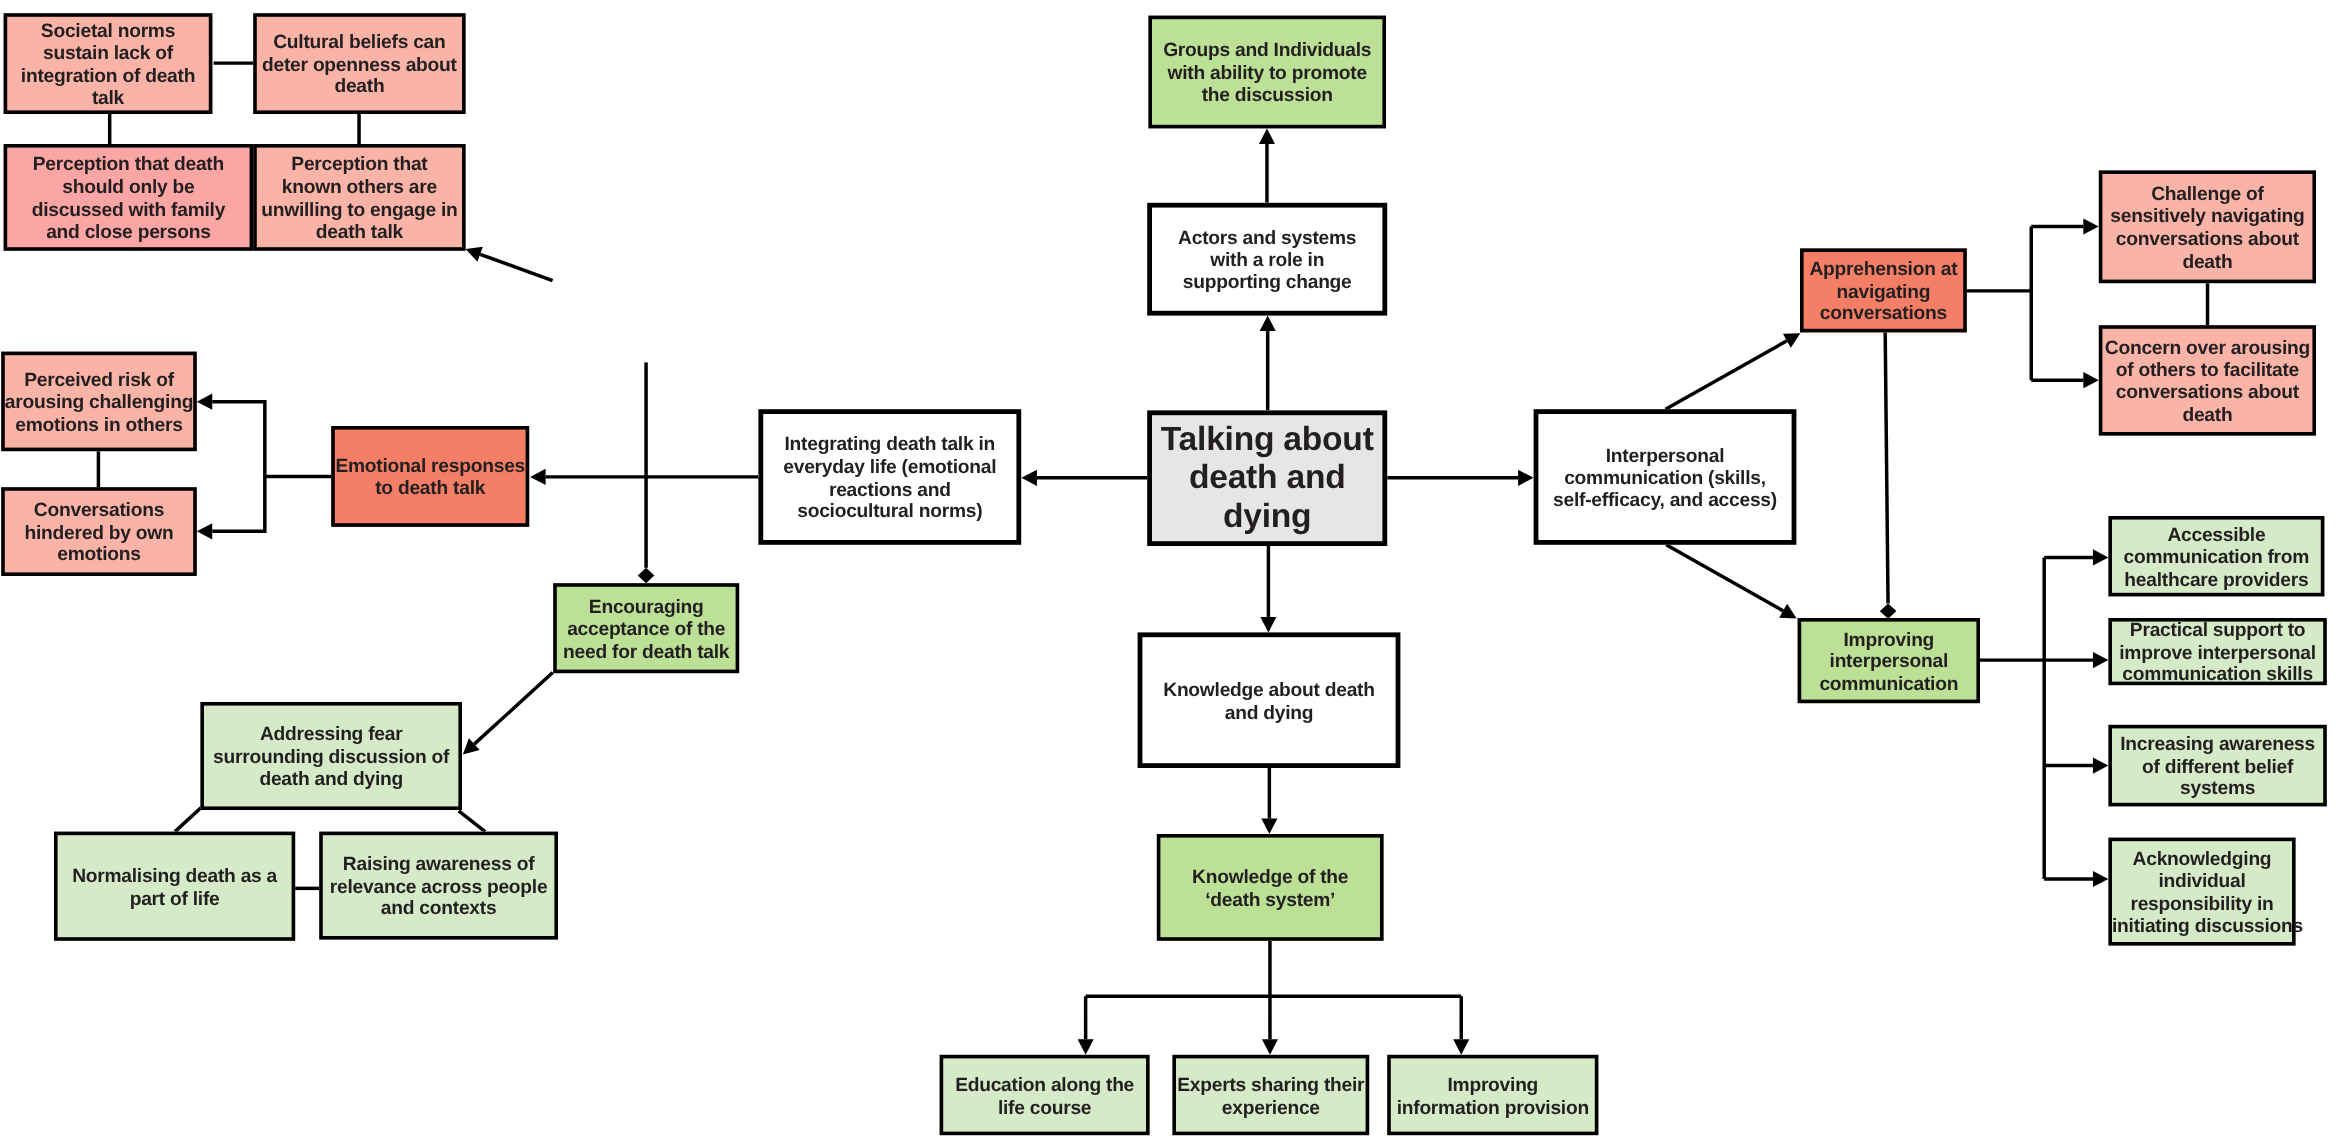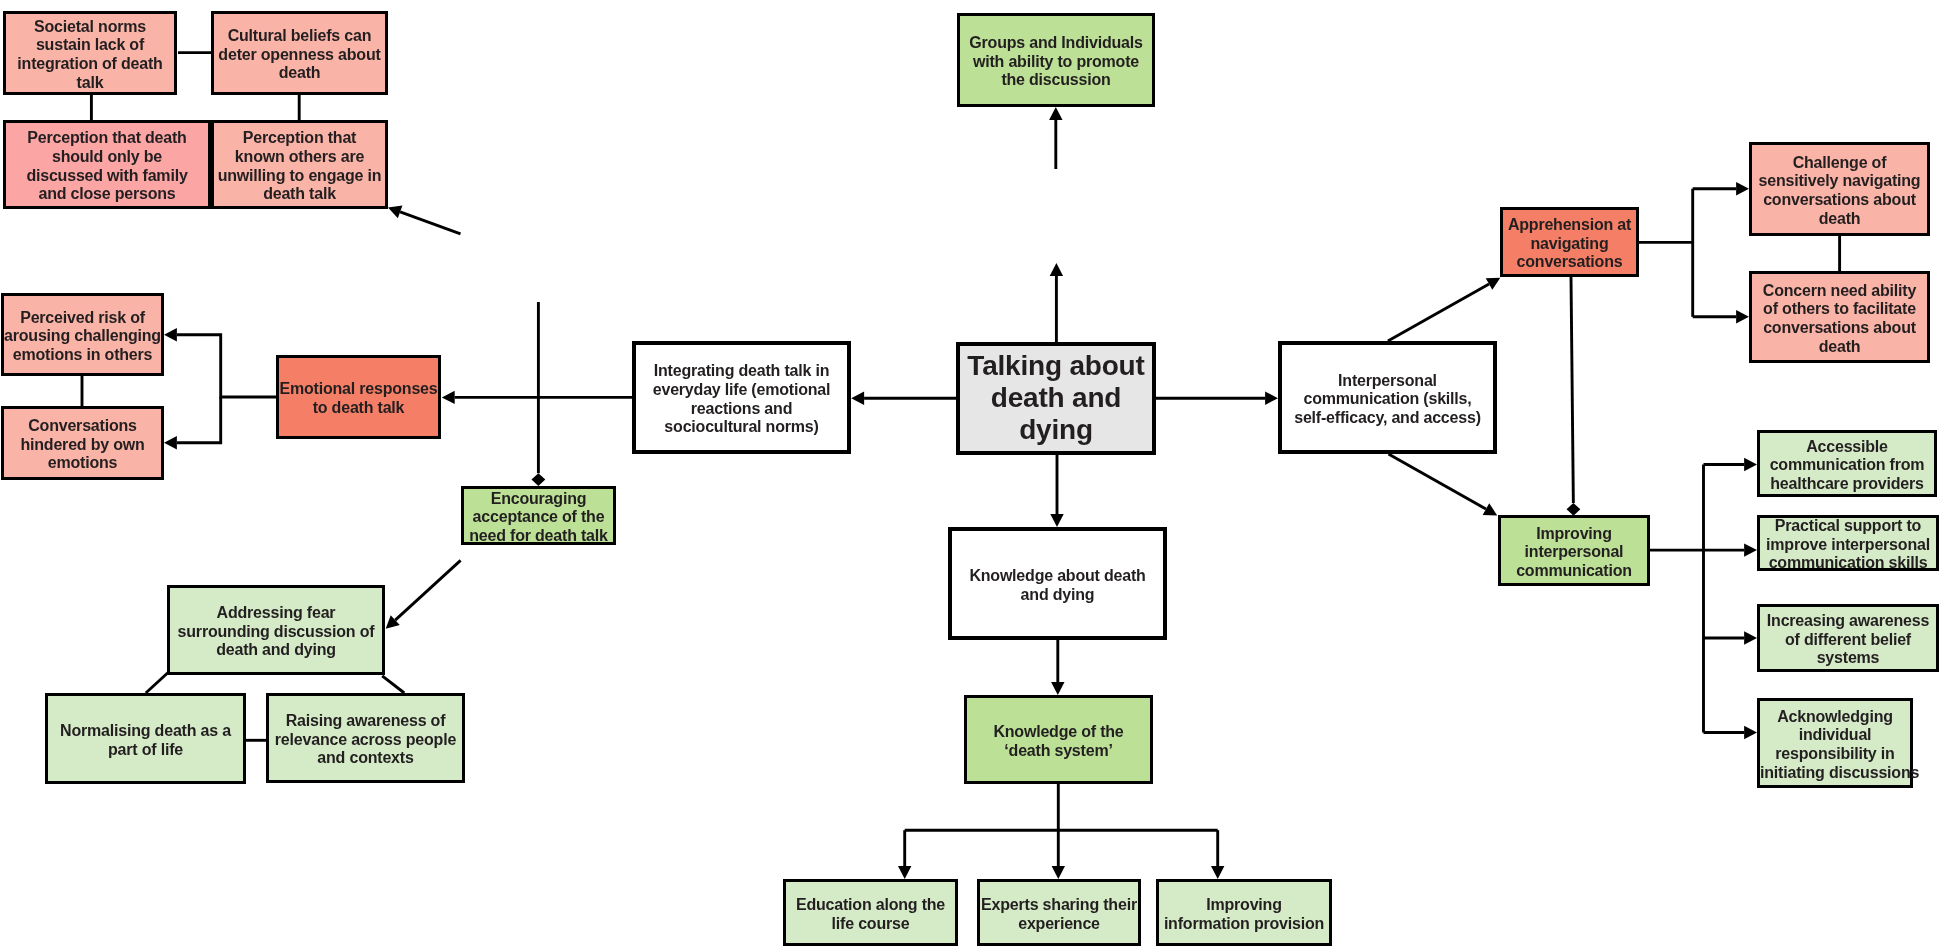--- a/index.html
+++ b/index.html
@@ -176,35 +176,38 @@
     </div>
   <div class="node" style="left: 1px; top: 293px; width: 163px; height: 83px; background: rgb(250, 179, 167); border-width: 3px;">
       <span class="node-label"><span>Perceived risk of</span><br><span>arousing challenging</span><br><span>emotions in others</span></span>
     </div>
   <div class="node" style="left: 1px; top: 406px; width: 163px; height: 74px; background: rgb(250, 179, 167); border-width: 3px;">
       <span class="node-label"><span>Conversations</span><br><span>hindered by own</span><br><span>emotions</span></span>
     </div>
   <div class="node" style="left: 276px; top: 355px; width: 165px; height: 84px; background: rgb(245, 127, 102); border-width: 3px;">
       <span class="node-label"><span>Emotional responses</span><br><span>to death talk</span></span>
     </div>
-  <div class="node" style="left: 461px; top: 486px; width: 155px; height: 59px; background: rgb(187, 224, 150); border-width: 3px;">
+  <div class="node" style="left: 461px; top: 486px; width: 155px; height: 75px; background: rgb(187, 224, 150); border-width: 3px;">
       <span class="node-label"><span>Encouraging</span><br><span>acceptance of the</span><br><span>need for death talk</span></span>
     </div>
   <div class="node" style="left: 167px; top: 585px; width: 218px; height: 90px; background: rgb(213, 235, 199); border-width: 3px;">
       <span class="node-label"><span>Addressing fear</span><br><span>surrounding discussion of</span><br><span>death and dying</span></span>
     </div>
   <div class="node" style="left: 45px; top: 693px; width: 201px; height: 91px; background: rgb(213, 235, 199); border-width: 3px; align-items: center;">
       <span class="node-label"><span>Normalising death as a</span><br><span>part of life</span></span>
     </div>
   <div class="node" style="left: 266px; top: 693px; width: 199px; height: 90px; background: rgb(213, 235, 199); border-width: 3px;">
       <span class="node-label"><span>Raising awareness of</span><br><span>relevance across people</span><br><span>and contexts</span></span>
     </div>
   <div class="node" style="left: 957px; top: 13px; width: 198px; height: 94px; background: rgb(187, 224, 150); border-width: 3px;">
       <span class="node-label"><span>Groups and Individuals</span><br><span>with ability to promote</span><br><span>the discussion</span></span>
     </div>
+  <div class="node" style="left: 956px; top: 169px; width: 200px; height: 94px; background: rgb(255, 255, 255); border-width: 4px;">
+      <span class="node-label"><span>Actors and systems</span><br><span>with a role in</span><br><span>supporting change</span></span>
+    </div>
   <div class="node" style="left: 632px; top: 341px; width: 219px; height: 113px; background: rgb(255, 255, 255); border-width: 4px;">
       <span class="node-label"><span>Integrating death talk in</span><br><span>everyday life (emotional</span><br><span>reactions and</span><br><span>sociocultural norms)</span></span>
     </div>
   <div class="node big" style="left: 956px; top: 342px; width: 200px; height: 113px; background: rgb(230, 230, 230); border-width: 4px;">
       <span class="node-label"><span>Talking about</span><br><span>death and</span><br><span>dying</span></span>
     </div>
   <div class="node" style="left: 948px; top: 527px; width: 219px; height: 113px; background: rgb(255, 255, 255); border-width: 4px;">
       <span class="node-label"><span>Knowledge about death</span><br><span>and dying</span></span>
     </div>
   <div class="node" style="left: 964px; top: 695px; width: 189px; height: 89px; background: rgb(187, 224, 150); border-width: 3px;">
@@ -222,21 +225,21 @@
   <div class="node" style="left: 1278px; top: 341px; width: 219px; height: 113px; background: rgb(255, 255, 255); border-width: 4px;">
       <span class="node-label"><span>Interpersonal</span><br><span>communication (skills,</span><br><span>self-efficacy, and access)</span></span>
     </div>
   <div class="node" style="left: 1500px; top: 207px; width: 139px; height: 70px; background: rgb(245, 127, 102); border-width: 3px;">
       <span class="node-label"><span>Apprehension at</span><br><span>navigating</span><br><span>conversations</span></span>
     </div>
   <div class="node" style="left: 1749px; top: 142px; width: 181px; height: 94px; background: rgb(250, 179, 167); border-width: 3px;">
       <span class="node-label"><span>Challenge of</span><br><span>sensitively navigating</span><br><span>conversations about</span><br><span>death</span></span>
     </div>
   <div class="node" style="left: 1749px; top: 271px; width: 181px; height: 92px; background: rgb(250, 179, 167); border-width: 3px;">
-      <span class="node-label"><span>Concern need ability</span><br><span>of others to facilitate</span><br><span>conversations about</span><br><span>death</span></span>
+      <span class="node-label"><span>Concern over arousing</span><br><span>of others to facilitate</span><br><span>conversations about</span><br><span>death</span></span>
     </div>
   <div class="node" style="left: 1498px; top: 515px; width: 152px; height: 71px; background: rgb(187, 224, 150); border-width: 3px;">
       <span class="node-label"><span>Improving</span><br><span>interpersonal</span><br><span>communication</span></span>
     </div>
   <div class="node" style="left: 1757px; top: 430px; width: 180px; height: 67px; background: rgb(213, 235, 199); border-width: 3px;">
       <span class="node-label"><span>Accessible</span><br><span>communication from</span><br><span>healthcare providers</span></span>
     </div>
   <div class="node" style="left: 1757px; top: 515px; width: 182px; height: 56px; background: rgb(213, 235, 199); border-width: 3px;">
       <span class="node-label"><span>Practical support to</span><br><span>improve interpersonal</span><br><span>communication skills</span></span>
     </div>

